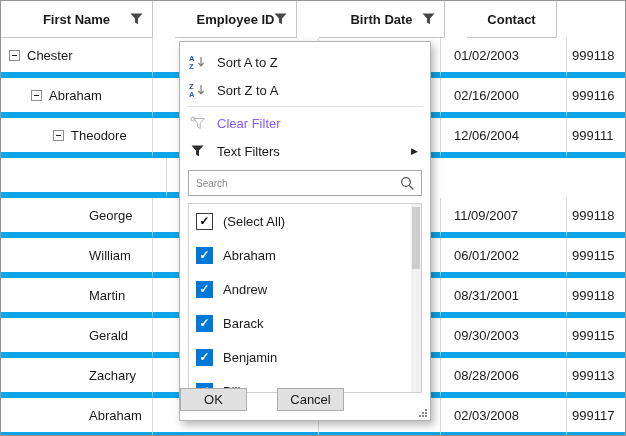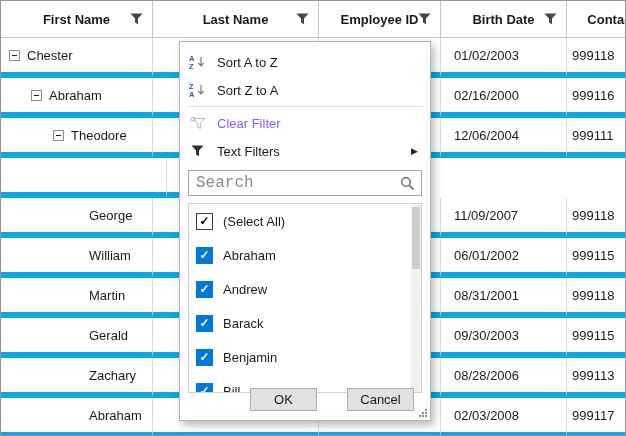--- a/index.html
+++ b/index.html
@@ -3,21 +3,21 @@
 <meta charset="utf-8">
 <style>
   * { margin:0; padding:0; box-sizing:border-box; }
   body { background:#fff; }
   .app {
     position:relative; width:626px; height:436px;
     border:1px solid #949494; background:#fff; overflow:hidden;
     font-family:"Liberation Sans", sans-serif; color:#1a1a1a;
   }
   
-  .header-row { display:flex; height:37px; }
+  .header-row { display:flex; height:37px;gap:22px; }
   .hcell {
     position:relative; display:flex; align-items:center; justify-content:center;
     border-right:1px solid #c6c6c6; border-bottom:1px solid #c6c6c6;
     font-weight:bold; font-size:13px; background:#fff; flex-shrink:0;
   }
   .funnel-btn { position:absolute; right:9px; top:50%; transform:translateY(-50%); line-height:0; cursor:pointer; }
   .c1{width:152px}.c2{width:166px}.c3{width:122px}.c4{width:126px}.c5{width:90px}
   .row { display:flex; height:40px; }
   .cell {
     display:flex; align-items:center; font-size:13px; flex-shrink:0;
@@ -36,56 +36,48 @@
     position:absolute; left:178px; top:40px; width:252px; height:380px;
     background:#fff; border:1px solid #b3b3b3; box-shadow:3px 4px 8px rgba(0,0,0,.28);
     z-index:10; padding-top:6px;
   }
   .menu-item { display:flex; align-items:center; height:28px; padding:0 9px; font-size:13px; gap:11px; cursor:pointer; }
   .menu-item .micon { width:17px; display:flex; justify-content:center; line-height:0; }
   .menu-item.disabled { color:#8b5cf6; }
   .submenu-arrow { margin-left:auto; font-size:9px; color:#222; padding-right:3px; }
   .sep { border-top:1px solid #e1e1e1; margin:2px 7px; }
   .search-box { margin:5px 8px 0; height:26px; border:1px solid #a6a6a6; display:flex; align-items:center; background:#fff; }
-  .search-box input { flex:1; min-width:0; border:none; outline:none; padding:0 7px; font-size:16px; font-family:Liberation Mono, monospace; color:#000000; background:transparent; }
+  .search-box input { flex:1; min-width:0; border:none; outline:none; padding:0 7px; font-size:10px; font-family:Liberation Sans, sans-serif; color:#000000; background:transparent; }
   .search-box input::placeholder { color:#8a8a8a; }
   .mag { padding:0 6px; line-height:0; cursor:pointer; }
   .listbox { position:relative; margin:7px 8px 0; height:190px; border:1px solid #cfcfcf; overflow:hidden; background:#fff; }
   .list-item { display:flex; align-items:center; gap:10px; height:34px; padding-left:7px; font-size:13px; cursor:pointer; }
   .cb { width:17px; height:17px; display:flex; align-items:center; justify-content:center; flex-shrink:0; }
   .cb .tick { font-size:12px; font-weight:bold; line-height:1; }
   .cb.black { border:1px solid #3c3c3c; background:#fff; color:#000; }
   .cb.blue  { border:1px solid #0078d7; background:#0078d7; color:#fff; }
   .scrollbar { position:absolute; right:0; top:0; bottom:0; width:10px; background:#f1f1f1; }
   .thumb { position:absolute; top:3px; left:1px; width:8px; height:62px; background:#cdcdcd; cursor:pointer; }
-  .btn-row { position:absolute; left:0; right:0; bottom:9px; display:flex; justify-content:flex-end; gap:30px; padding-right:16px; }
+  .btn-row { position:absolute; left:0; right:0; bottom:9px; display:flex; gap:30px; padding-right:16px; }
   .btn {
     height:23px; background:#e1e1e1; border:1px solid #adadad; font-size:13px;
     font-family:inherit; color:#1a1a1a; cursor:pointer; display:flex; align-items:center; justify-content:center;
   }
   .btn-ok { width:67px; }
   .btn-cancel { width:67px; }
   .grip { position:absolute; right:2px; bottom:2px; line-height:0; cursor:nwse-resize; }
 </style>
 </head>
 <body>
 
 <div class="app">
 
   <div class="header-row">
     <div class="hcell c1">
       <span>First Name</span>
-      <span class="funnel-btn">
-        <svg width="13" height="12" viewBox="0 0 13 12">
-            <polygon points="0.5,0.5 12.5,0.5 8,5.6 8,11.3 5,9.4 5,5.6" fill="#474747"></polygon>
-          </svg>
-      </span>
-    </div>
-    <div class="hcell c2">
-      <span>Last Name</span>
       <span class="funnel-btn">
         <svg width="13" height="12" viewBox="0 0 13 12">
             <polygon points="0.5,0.5 12.5,0.5 8,5.6 8,11.3 5,9.4 5,5.6" fill="#474747"></polygon>
           </svg>
       </span>
     </div>
     <div class="hcell c3">
       <span>Employee ID</span>
       <span class="funnel-btn">
         <svg width="13" height="12" viewBox="0 0 13 12">

